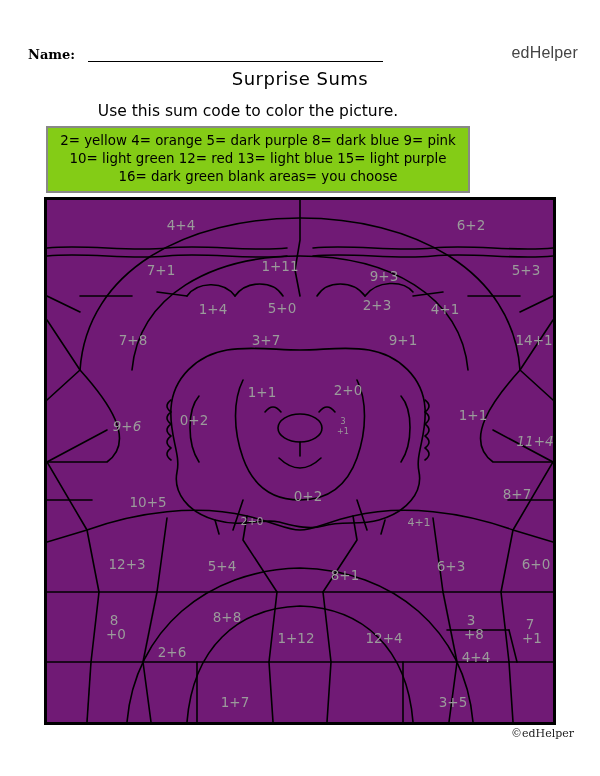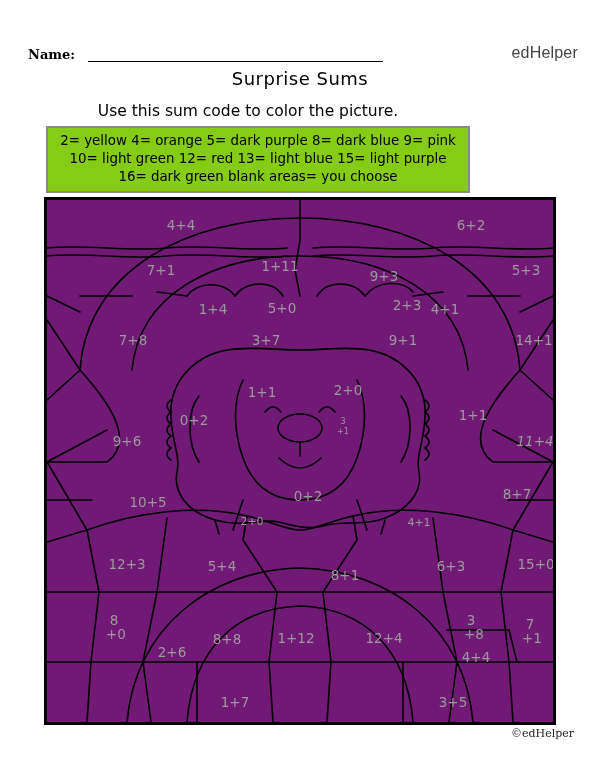--- a/index.html
+++ b/index.html
@@ -251,48 +251,48 @@
 
     <div class="sums-layer">
         <div class="sum" style="left: 134px; top: 25px;">4+4</div>
         <div class="sum" style="left: 424px; top: 25px;">6+2</div>
         <div class="sum" style="left: 114px; top: 70px;">7+1</div>
         <div class="sum" style="left: 233px; top: 66px;">1+11</div>
         <div class="sum" style="left: 337px; top: 76px;">9+3</div>
         <div class="sum" style="left: 454px; top: 70px; margin-left: 25px;">5+3</div>
         <div class="sum" style="left: 166px; top: 109px;">1+4</div>
         <div class="sum" style="left: 235px; top: 108px;">5+0</div>
-        <div class="sum" style="left: 330px; top: 105px; margin-left: 30px;">2+3</div>
+        <div class="sum" style="left: 330px; top: 105px;">2+3</div>
         <div class="sum" style="left: 398px; top: 109px;">4+1</div>
         <div class="sum" style="left: 86px; top: 140px;">7+8</div>
         <div class="sum" style="left: 219px; top: 140px;">3+7</div>
         <div class="sum" style="left: 356px; top: 140px;">9+1</div>
         <div class="sum" style="left: 487px; top: 140px;">14+1</div>
         <div class="sum" style="left: 215px; top: 192px;">1+1</div>
         <div class="sum" style="left: 301px; top: 190px;">2+0</div>
         <div class="sum" style="left: 147px; top: 220px;">0+2</div>
         <div class="sum" style="left: 426px; top: 215px;">1+1</div>
         <div class="sum tiny" style="left: 296px; top: 222px;">3</div>
         <div class="sum tiny" style="left: 296px; top: 232px;">+1</div>
-        <div class="sum" style="left: 80px; top: 241px;">9+6</div>
+        <div class="sum" style="left: 80px; top: 226px; font-style: italic;">9+6</div>
         <div class="sum" style="left: 488px; top: 241px; font-style: italic;">11+4</div>
         <div class="sum" style="left: 101px; top: 286px; margin-top: 16px;">10+5</div>
         <div class="sum" style="left: 261px; top: 296px;">0+2</div>
         <div class="sum" style="left: 470px; top: 294px;">8+7</div>
         <div class="sum small" style="left: 205px; top: 321px;">2+0</div>
         <div class="sum small" style="left: 372px; top: 322px;">4+1</div>
         <div class="sum" style="left: 80px; top: 364px;">12+3</div>
         <div class="sum" style="left: 175px; top: 366px;">5+4</div>
         <div class="sum" style="left: 298px; top: 375px;">8+1</div>
         <div class="sum" style="left: 404px; top: 366px;">6+3</div>
-        <div class="sum" style="left: 489px; top: 364px;">15+0</div>
+        <div class="sum" style="left: 489px; top: 364px;">6+0</div>
         <div class="sum" style="left: 67px; top: 420px;">8</div>
         <div class="sum" style="left: 69px; top: 434px;">+0</div>
         <div class="sum" style="left: 125px; top: 452px;">2+6</div>
-        <div class="sum" style="left: 180px; top: 439px;">8+8</div>
+        <div class="sum" style="left: 180px; top: 417px;">8+8</div>
         <div class="sum" style="left: 249px; top: 438px;">1+12</div>
         <div class="sum" style="left: 337px; top: 438px;">12+4</div>
         <div class="sum" style="left: 424px; top: 420px;">3</div>
         <div class="sum" style="left: 427px; top: 434px;">+8</div>
         <div class="sum" style="left: 429px; top: 457px;">4+4</div>
         <div class="sum" style="left: 483px; top: 424px;">7</div>
         <div class="sum" style="left: 485px; top: 438px;">+1</div>
         <div class="sum" style="left: 188px; top: 502px;">1+7</div>
         <div class="sum" style="left: 406px; top: 502px;">3+5</div>
       </div>

